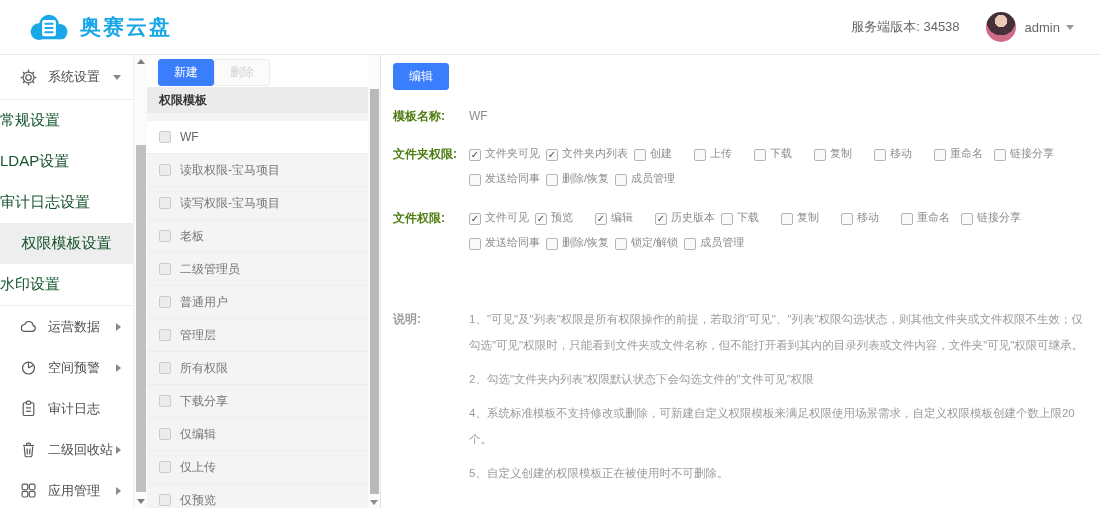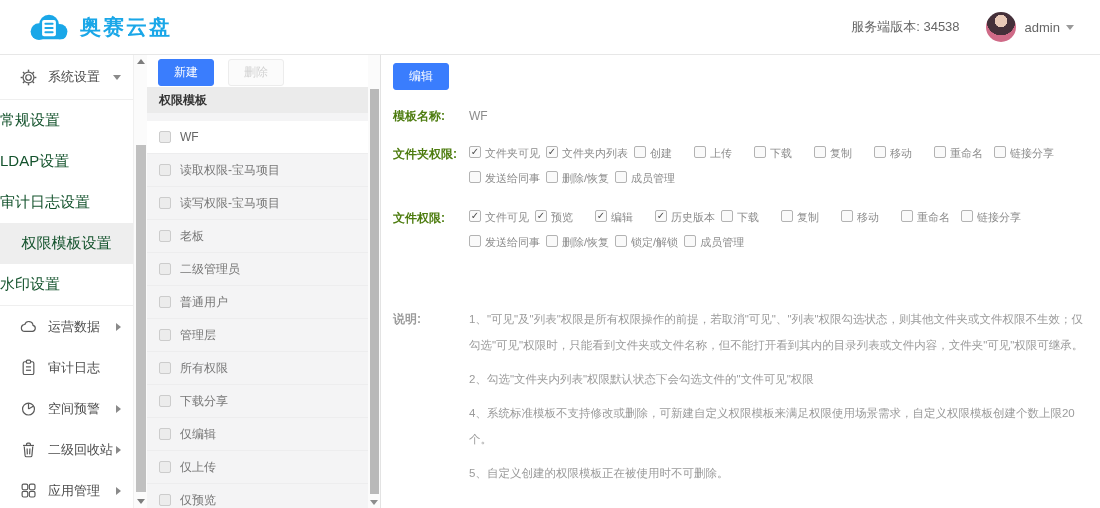--- a/index.html
+++ b/index.html
@@ -35,21 +35,21 @@
   .caret-right-sm { width:0; height:0; border-top:4px solid transparent; border-bottom:4px solid transparent; border-left:5px solid #8a8a8a; margin-left:auto; }
 
   
   .side-scroll { width:14px; flex:none; position:relative; background:#fbfbfb; border-left:1px solid #f0f0f0; }
   .side-scroll .arr-up { position:absolute; top:4px; left:3px; width:0; height:0; border-left:4px solid transparent; border-right:4px solid transparent; border-bottom:5px solid #7d7d7d; }
   .side-scroll .arr-dn { position:absolute; bottom:4px; left:3px; width:0; height:0; border-left:4px solid transparent; border-right:4px solid transparent; border-top:5px solid #7d7d7d; }
   .side-scroll .thumb { position:absolute; top:90px; bottom:16px; left:2px; width:10px; background:#c0c0c0; }
 
   
   .mid { width:221px; flex:none; display:flex; flex-direction:column; background:#f4f4f5; }
-  .mid-top { height:32px; background:#fff; display:flex; align-items:flex-start; padding:4px 0 0 11px; gap:14px; }
+  .mid-top { height:32px; background:#fff; display:flex; align-items:flex-start; padding:4px 0 0 11px; }
   .btn { height:27px; min-width:56px; border-radius:3px; font-size:12px; font-family:inherit; cursor:pointer; }
   .btn-primary { background:#3a7dfd; color:#fff; border:1px solid #3a7dfd; }
   .btn-disabled { background:#fbfbfb; color:#d2d2d2; border:1px solid #ececec; cursor:default; }
   .mid-band { height:26px; background:#ebebeb; display:flex; align-items:center; padding-left:12px; font-size:12px; font-weight:bold; color:#333; }
   .mid-list { flex:1; overflow:hidden; padding-top:8px; }
   .trow { height:33px; display:flex; align-items:center; padding-left:12px; font-size:12px; color:#777; border-bottom:1px solid #ededee; cursor:pointer; }
   .trow.selected { background:#fff; color:#666; }
   .cb { display:inline-flex; align-items:center; justify-content:center; width:12px; height:12px; border:1px solid #b3b3b3; border-radius:2px; background:#fafafa; flex:none; cursor:pointer; }
   .cb.checked::after { content:"\2713"; font-size:10px; font-weight:bold; color:#4a4a4a; line-height:1; }
   .trow .cb { background:#ececec; border-color:#cccccc; margin-right:9px; }
@@ -60,21 +60,21 @@
   .list-scroll .arr-dn { position:absolute; bottom:3px; left:2px; width:0; height:0; border-left:4px solid transparent; border-right:4px solid transparent; border-top:5px solid #8d8d8d; }
 
   
   .detail { flex:1; background:#fff; padding:8px 14px 0 12px; overflow:hidden; }
   .detail .btn-primary { margin-bottom:18px; }
   .form-row { display:flex; margin-bottom:22px; }
   .form-label { width:76px; flex:none; font-size:12px; font-weight:bold; color:#4d7c0f; line-height:16px; }
   .form-value { font-size:12px; color:#8c8c8c; line-height:16px; }
   .perm-group { display:flex; flex-direction:column; }
   .perm-row { display:flex; flex-wrap:nowrap; margin-bottom:10px; }
-  .perm { display:inline-flex; align-items:flex-start; min-width:60px; padding-right:6px; white-space:nowrap; }
+  .perm { display:inline-flex; align-items:flex-end; min-width:60px; padding-right:6px; white-space:nowrap; }
   .pl { font-size:11px; color:#8c8c8c; margin-left:4px; }
   .form-row.perms { margin-bottom:14px; }
 
   .notes-row { margin-top:46px; display:flex; }
   .notes-label { width:76px; flex:none; font-size:12px; font-weight:bold; color:#9b9b9b; line-height:26px; }
   .notes-col { max-width:640px; }
   .note { font-size:11.5px; color:#9b9b9b; line-height:26px; margin-bottom:8px; }
   .note .red { color:#f01414; font-weight:bold; }
 
   svg.icon path, svg.icon rect, svg.icon circle, svg.icon line { vector-effect:non-scaling-stroke; }
@@ -148,35 +148,35 @@
 
     <div class="side-item">
       <svg class="icon" viewBox="0 0 16 16" fill="none" stroke="#5a5a5a" stroke-width="1.2">
         <path d="M4.5 12.5h7.2a2.8 2.8 0 0 0 .6-5.5 4 4 0 0 0-7.8-.9 3.2 3.2 0 0 0 0 6.4z"></path>
       </svg>
       <span>运营数据</span>
       <span class="caret-right-sm"></span>
     </div>
     <div class="side-item">
       <svg class="icon" viewBox="0 0 16 16" fill="none" stroke="#5a5a5a" stroke-width="1.2">
+        <circle cx="8" cy="8.5" r="5.6"></circle>
+          <path d="M8 8.5 V2.9"></path>
+          <path d="M8 8.5 L12.8 5.7"></path>
+      </svg>
+      <span>空间预警</span>
+      <span class="caret-right-sm"></span>
+    </div>
+    <div class="side-item">
+      <svg class="icon" viewBox="0 0 16 16" fill="none" stroke="#5a5a5a" stroke-width="1.2">
         <rect x="3" y="2.6" width="10" height="12" rx="1.5"></rect>
         <rect x="6" y="1" width="4" height="3" rx="1" fill="#ffffff"></rect>
         <line x1="5.6" y1="7.4" x2="10.4" y2="7.4"></line>
           <line x1="5.6" y1="10.6" x2="10.4" y2="10.6"></line>
       </svg>
       <span>审计日志</span>
-    </div>
-    <div class="side-item">
-      <svg class="icon" viewBox="0 0 16 16" fill="none" stroke="#5a5a5a" stroke-width="1.2">
-        <circle cx="8" cy="8.5" r="5.6"></circle>
-          <path d="M8 8.5 V2.9"></path>
-          <path d="M8 8.5 L12.8 5.7"></path>
-      </svg>
-      <span>空间预警</span>
-      <span class="caret-right-sm"></span>
     </div>
     <div class="side-item">
       <svg class="icon" viewBox="0 0 16 16" fill="none" stroke="#5a5a5a" stroke-width="1.2">
         <path d="M4 5.2 L4.8 13.8 a1.2 1.2 0 0 0 1.2 1 h4 a1.2 1.2 0 0 0 1.2-1 L12 5.2"></path>
         <line x1="2.8" y1="4.2" x2="13.2" y2="4.2"></line>
         <path d="M6.2 4.2 V3 a1 1 0 0 1 1-1 h1.6 a1 1 0 0 1 1 1 v1.2"></path>
         <line x1="6.7" y1="7" x2="6.9" y2="12.6"></line>
           <line x1="9.3" y1="7" x2="9.1" y2="12.6"></line>
       </svg>
       <span>二级回收站</span>

